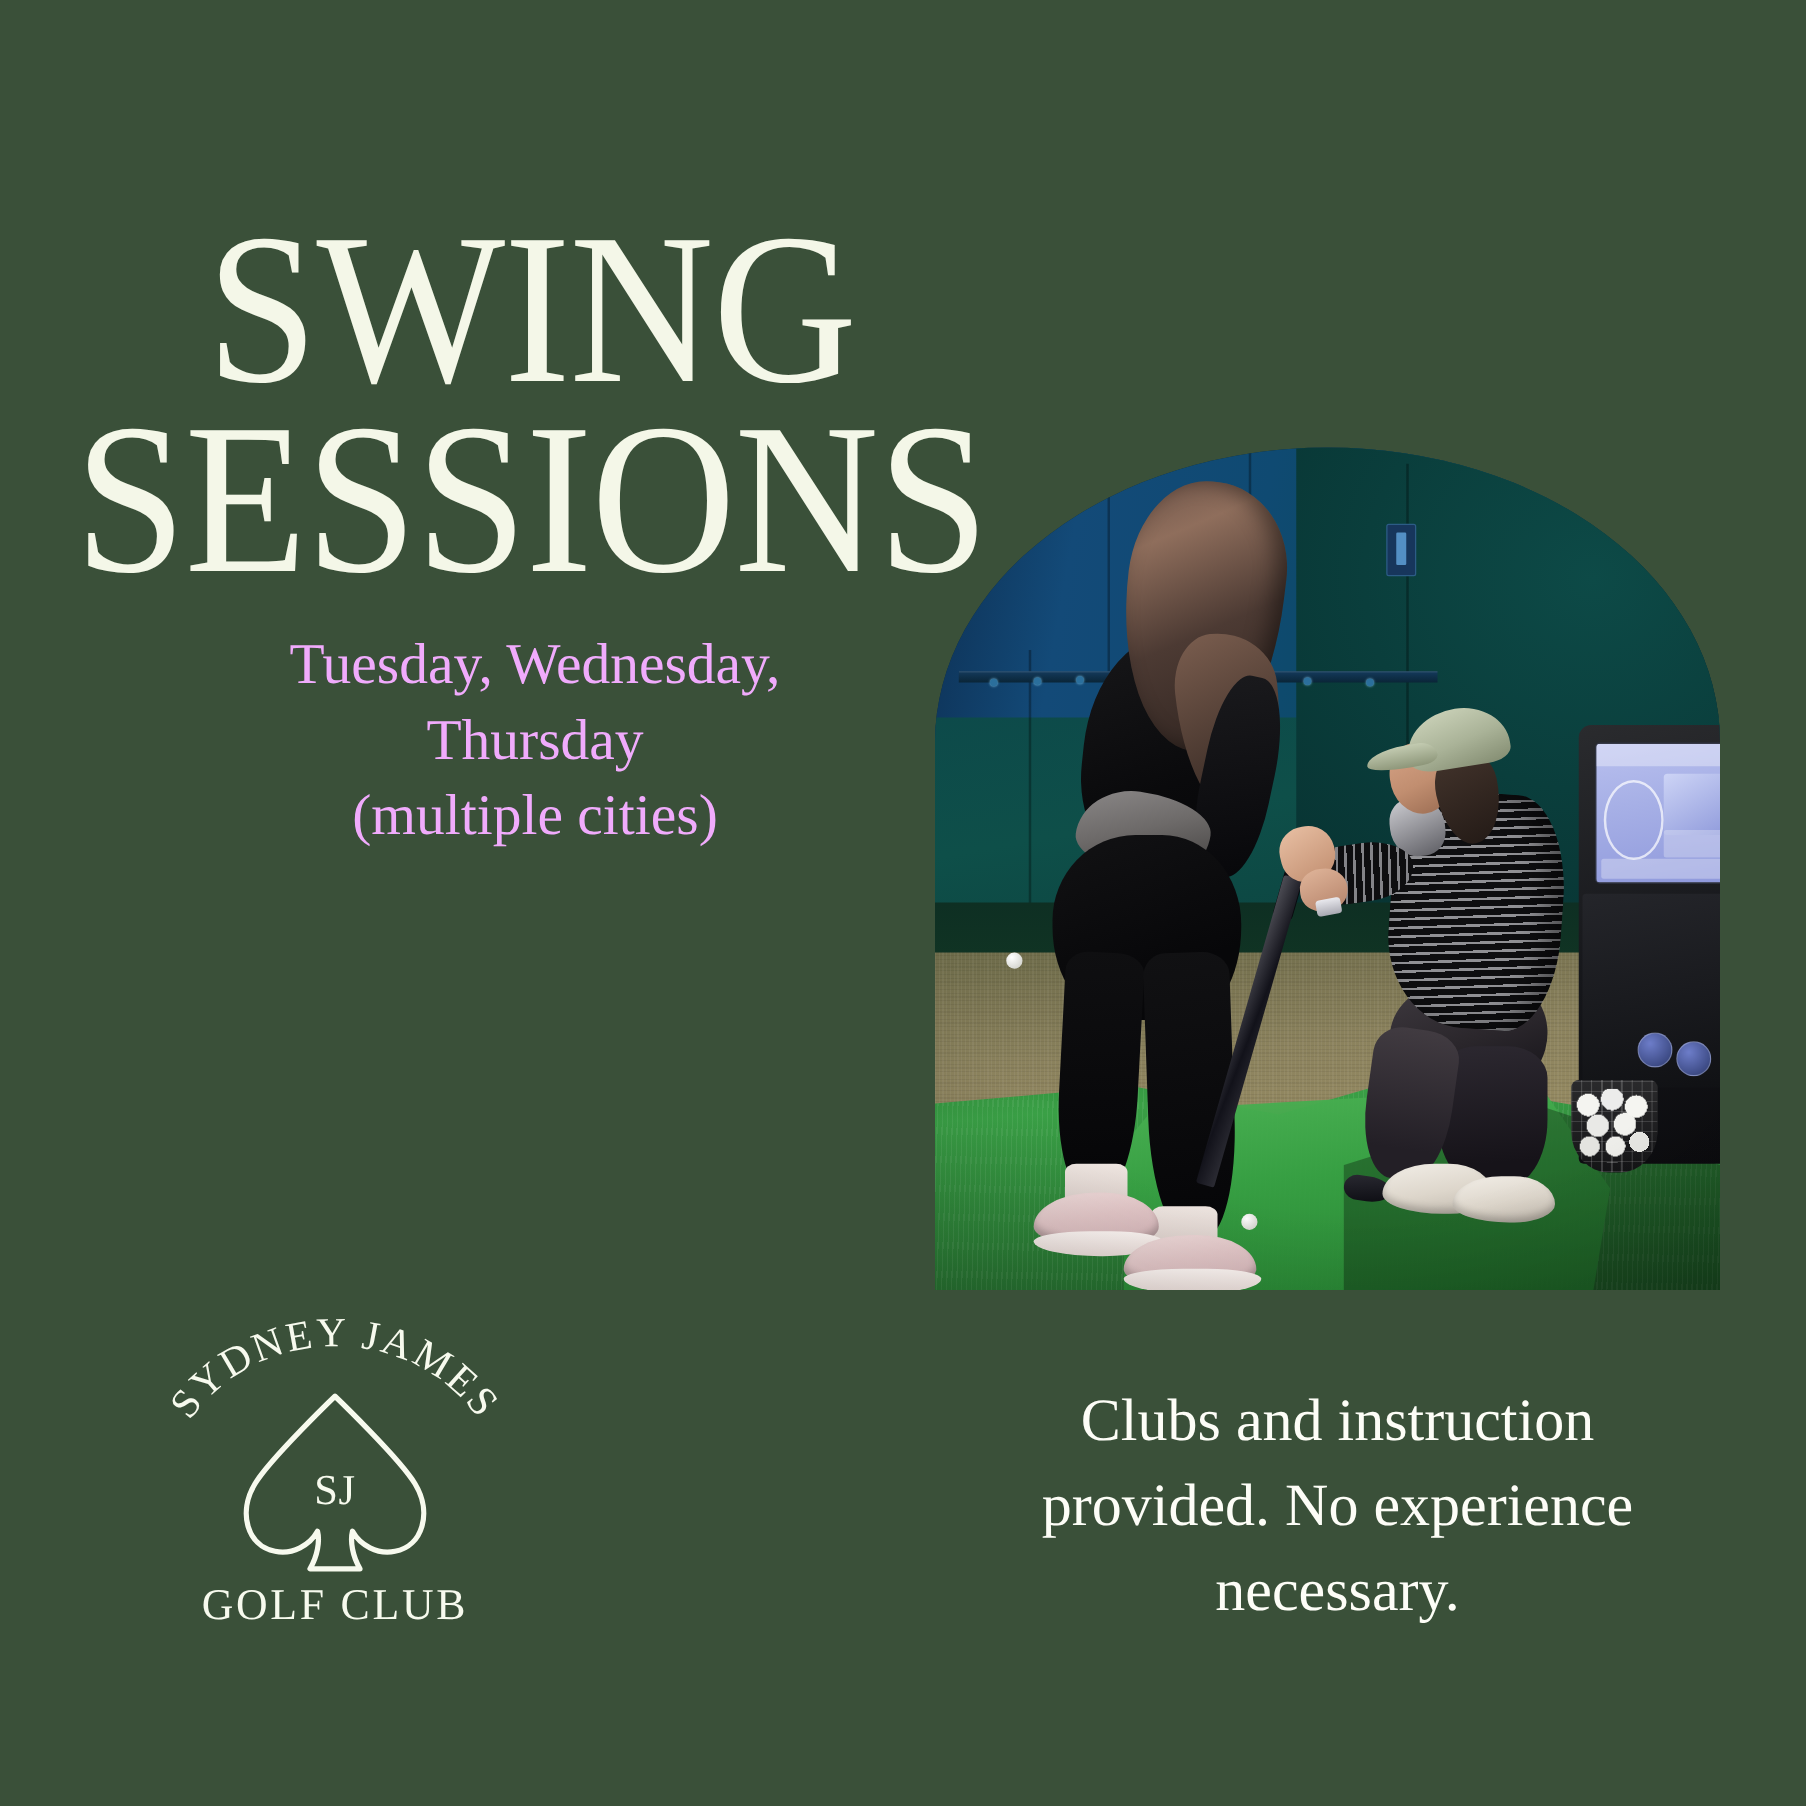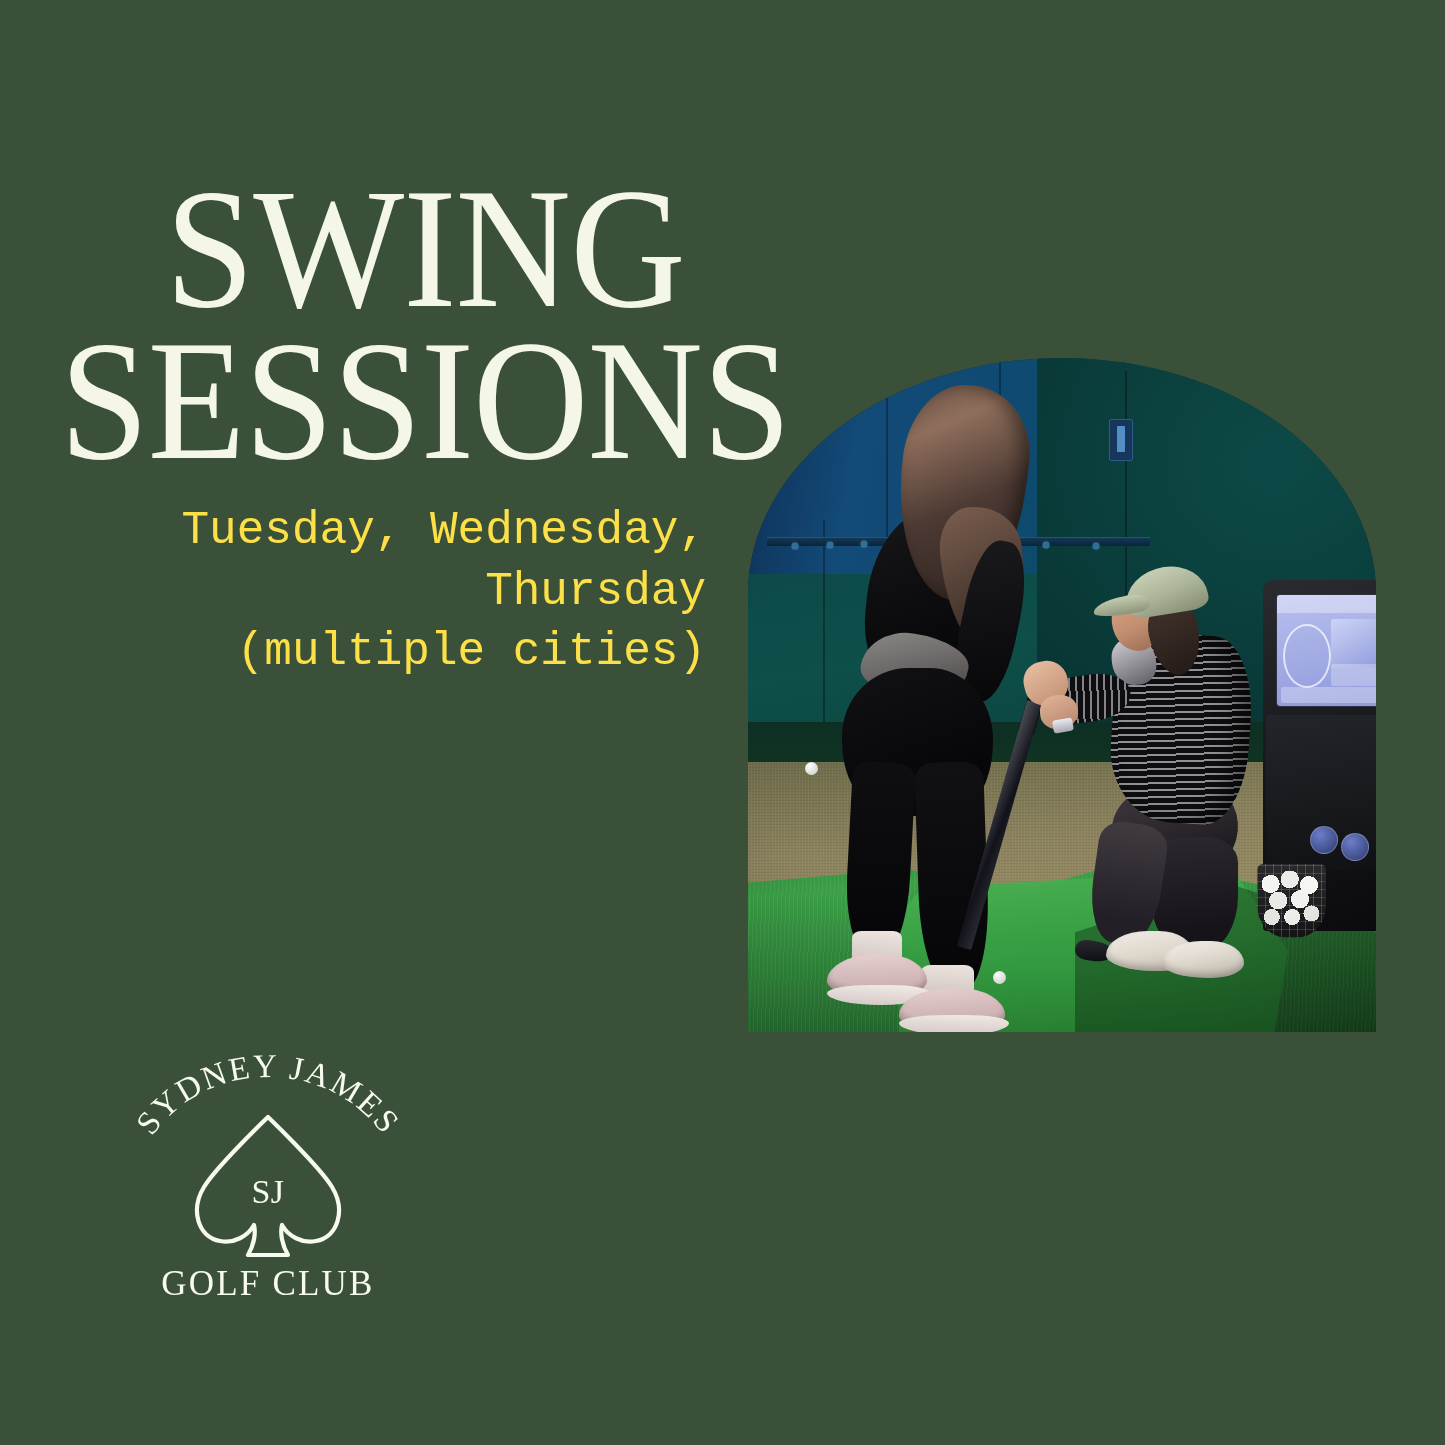--- a/index.html
+++ b/index.html
@@ -32,27 +32,26 @@
     transform:scaleX(0.93);
     transform-origin:center top;
     white-space:pre-line;
   }
 
   
   .subtitle{
     position:absolute;
     left:150px; top:455px;
     width:556px;
-    text-align:right;
-    color:#fde047;
+    text-align:center;
+    color:#f0abfc;
     font-size:46px;
     line-height:1.32;
     font-weight:400;
     white-space:pre-line;
-    font-family:Liberation Mono, monospace;
   }
 
   
   .photo-frame{
     position:absolute;
     left:748px; top:358px;
     width:628px; height:674px;
     border-radius:314px 314px 0 0 / 236px 236px 0 0;
     overflow:hidden;
     background:#0d2b33;
@@ -499,20 +498,21 @@
 
     <div class="ph basket">
       <div class="balls"></div>
     </div>
     <div class="loose-ball" style="left:39%;top:91%;"></div>
     <div class="loose-ball" style="left:9%;top:60%;"></div>
 
     <div class="vignette"></div>
   </div>
 
+  <p class="caption">Clubs and instruction provided. No experience necessary.</p>
 
 
   <div class="logo">
     <svg viewBox="0 0 320 250" xmlns="http://www.w3.org/2000/svg">
       <defs>
         <path id="arcpath" d="M 22,152 A 138,130 0 0 1 298,152" fill="none"></path>
       </defs>
 
       <text font-family="Liberation Serif, serif" font-size="33" fill="#f7faee" letter-spacing="2.2">
         <textPath href="#arcpath" startOffset="50%" text-anchor="middle">

